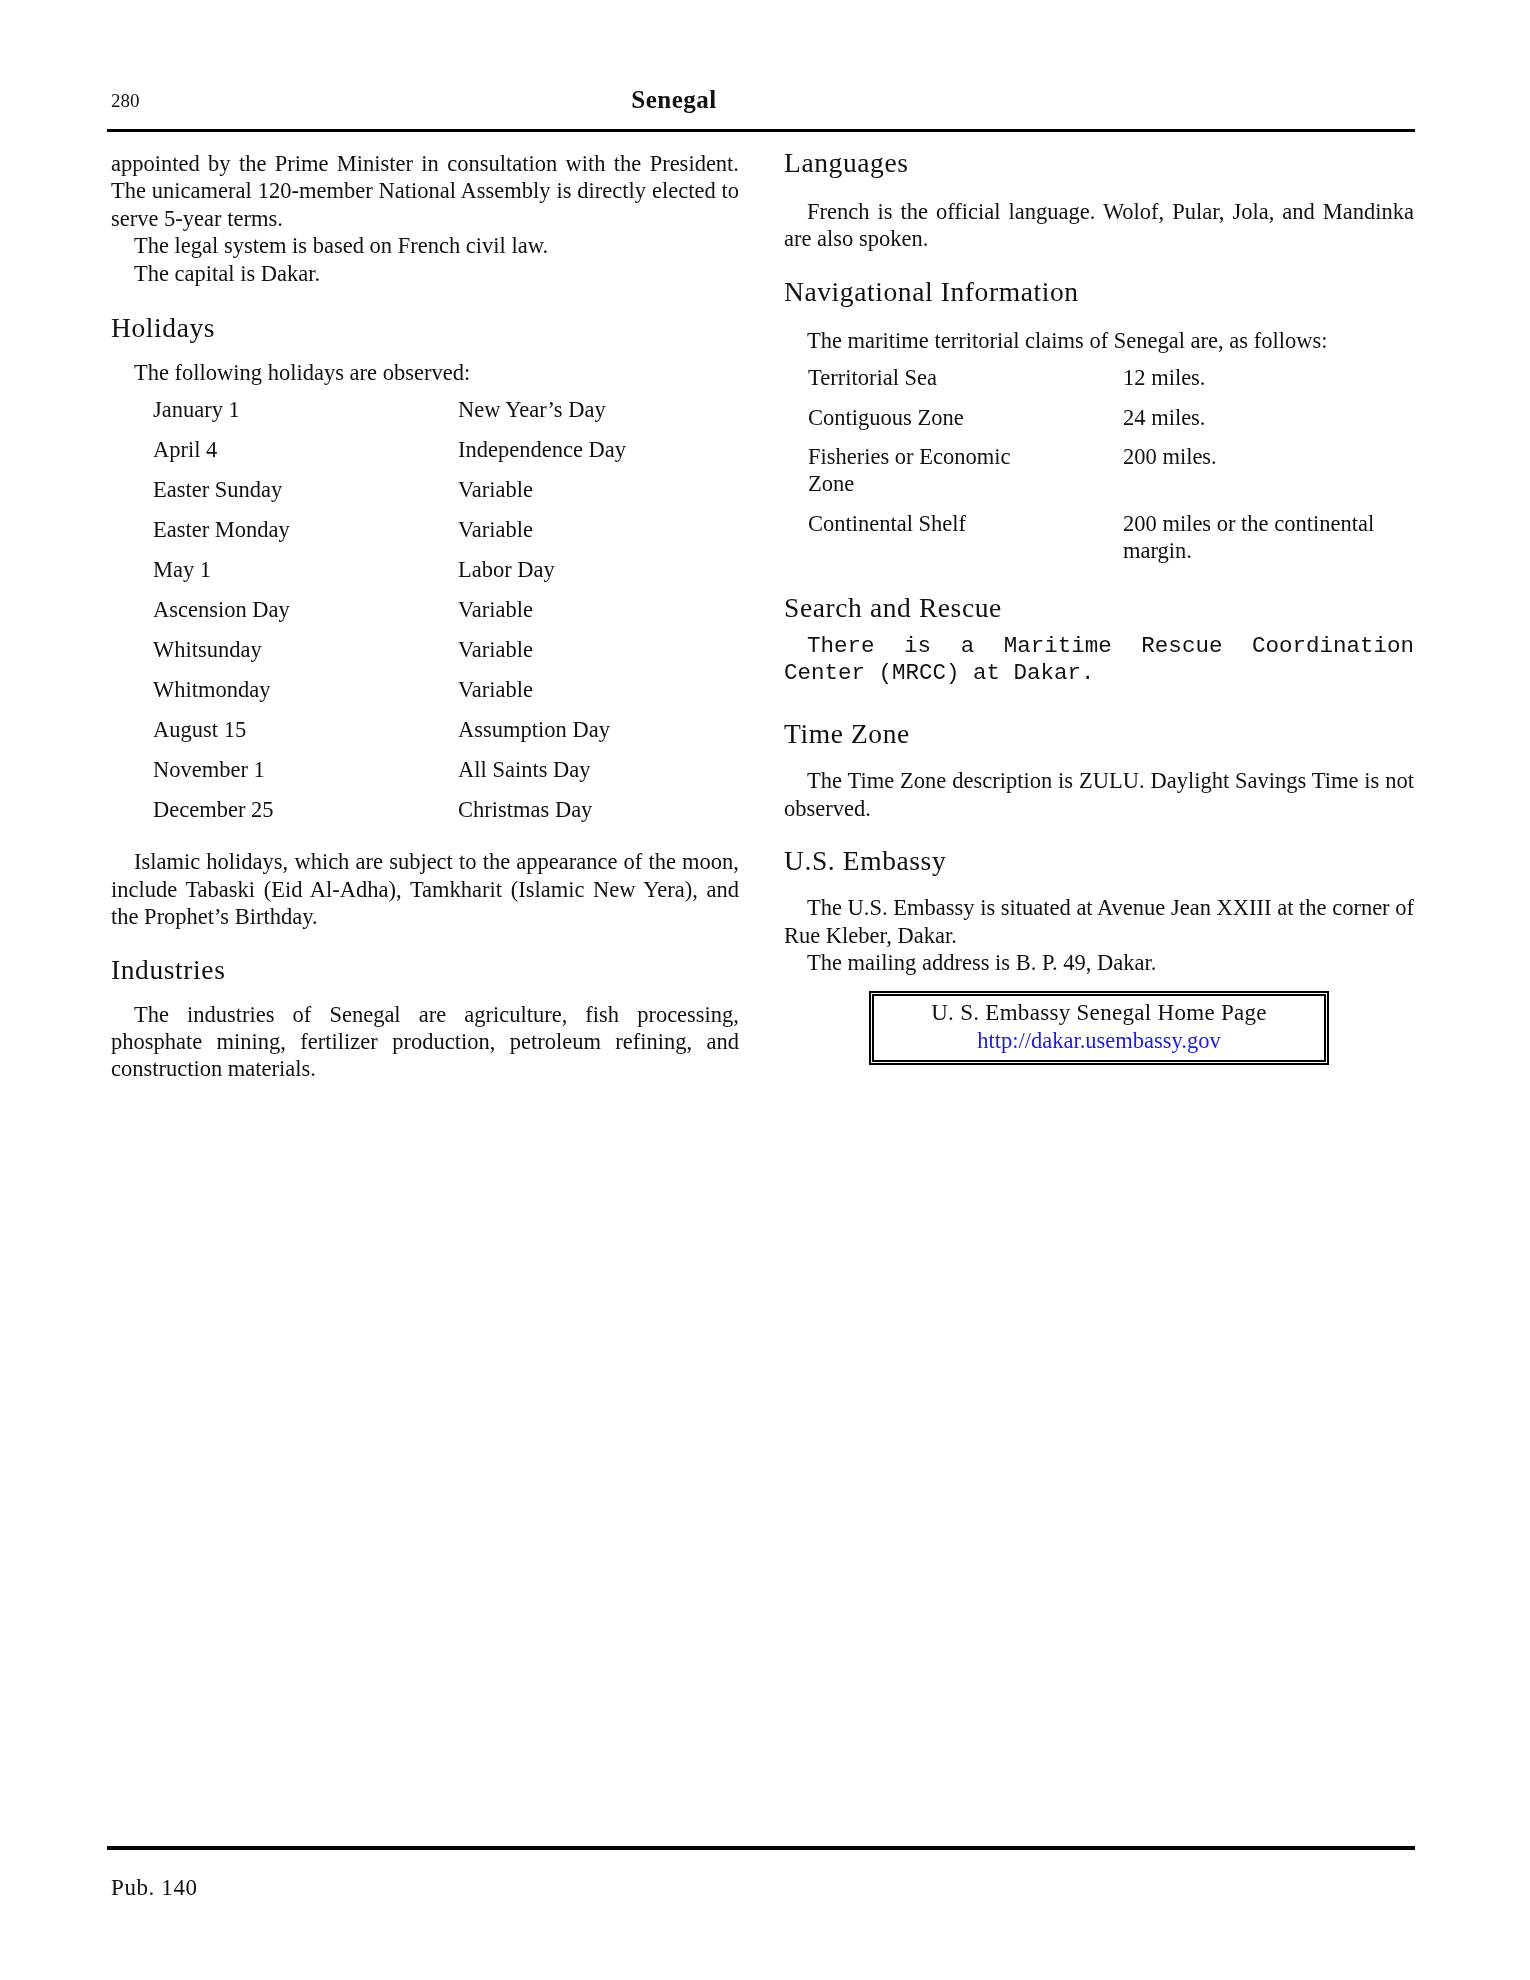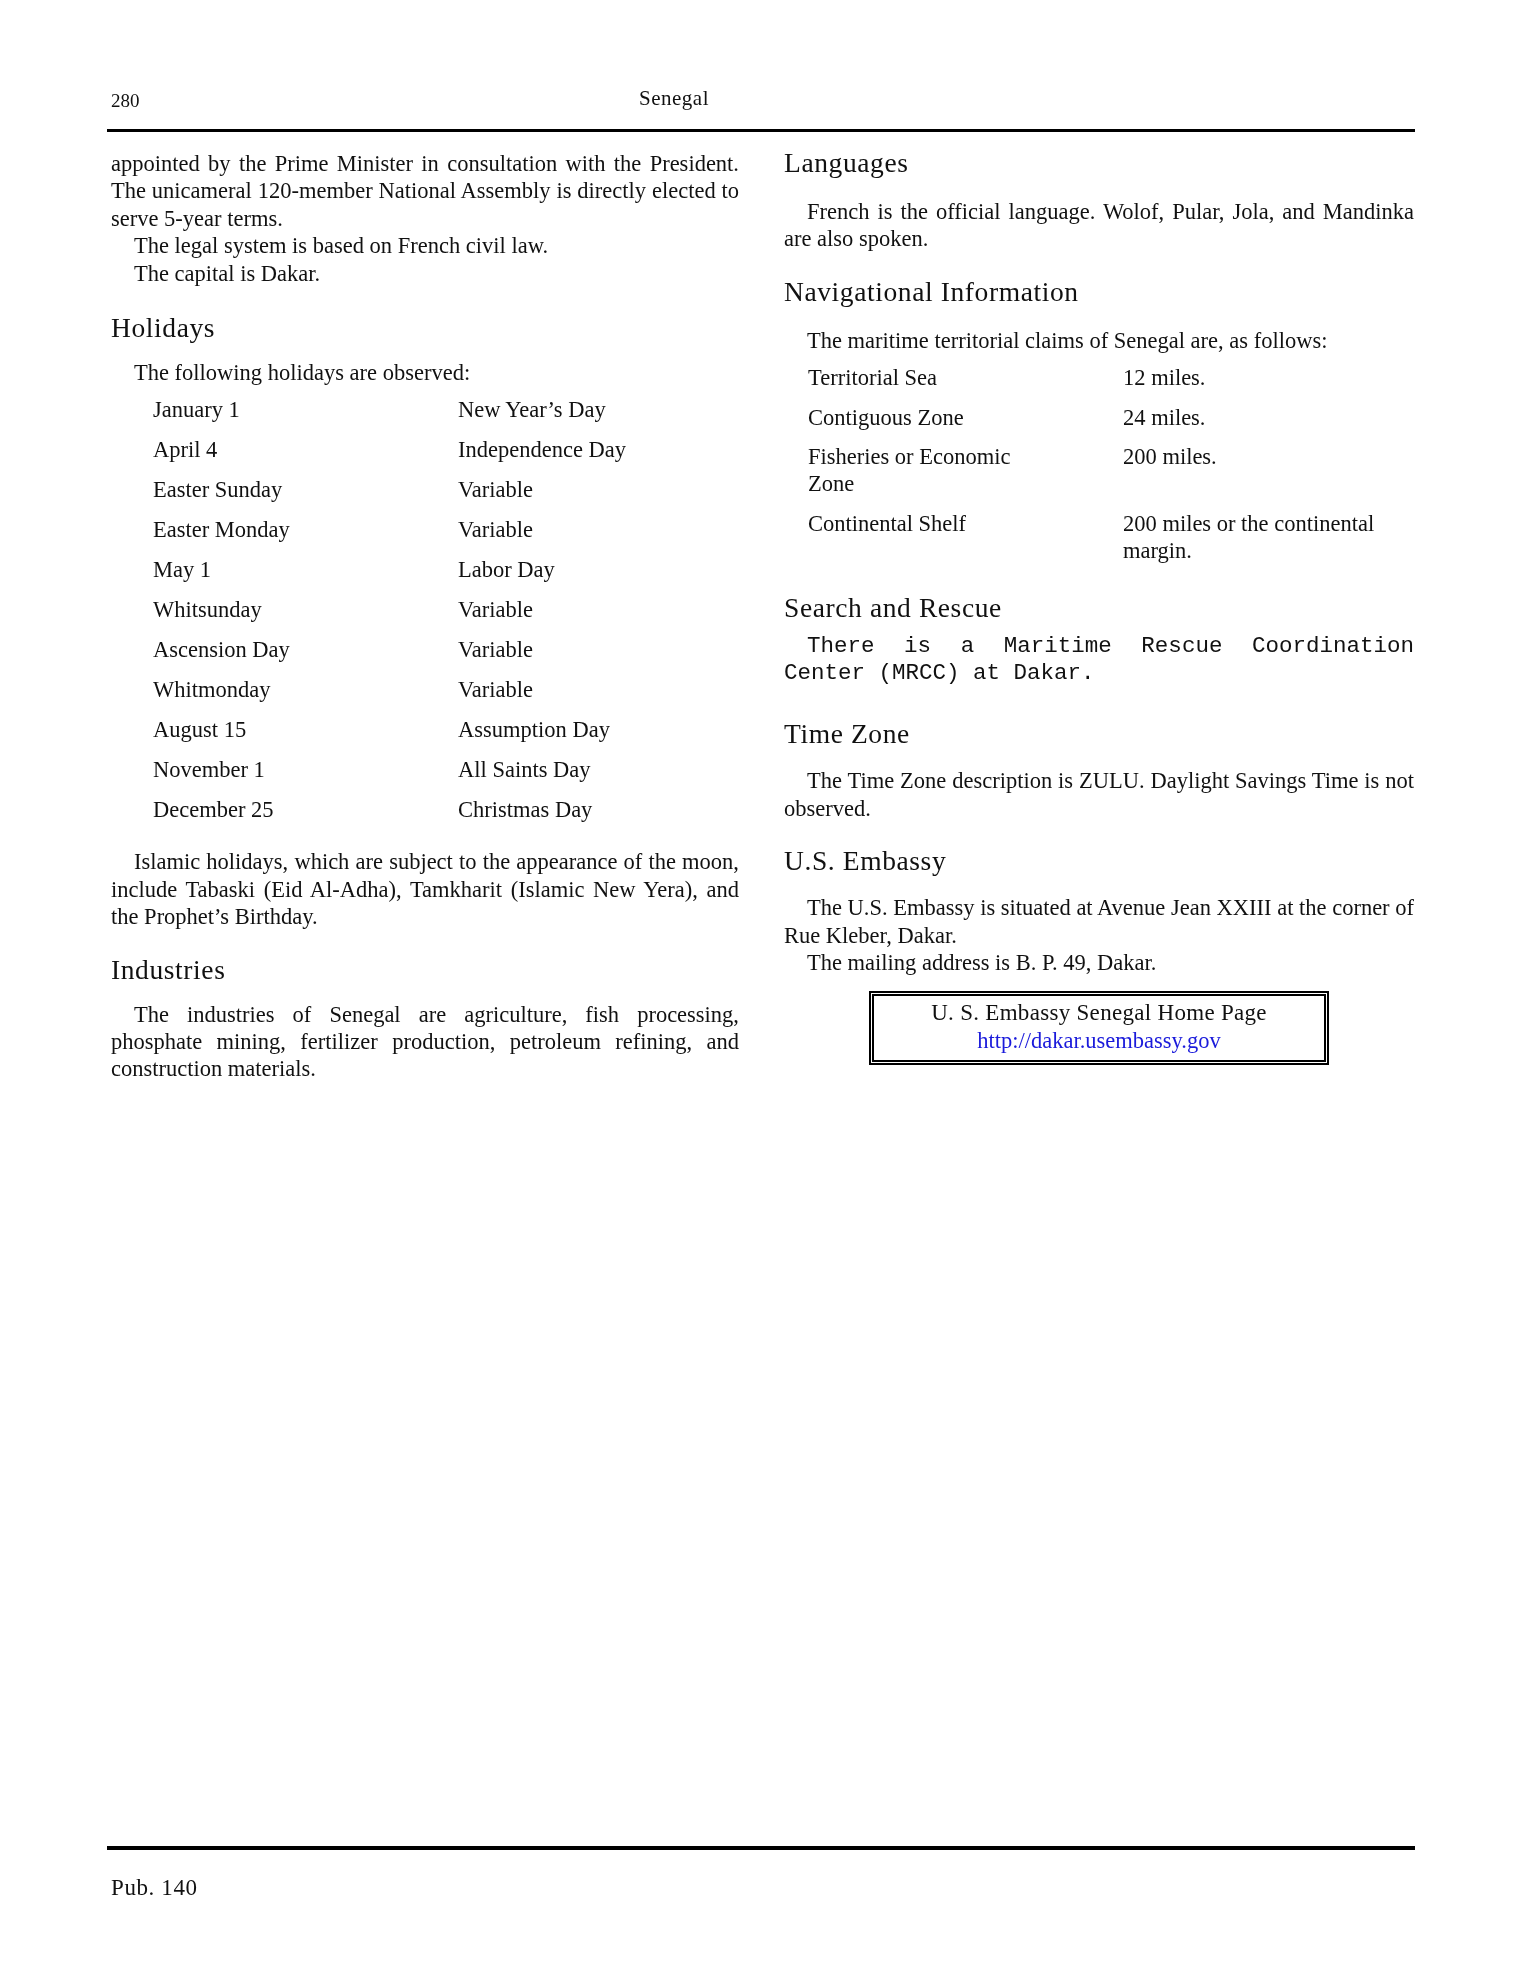--- a/index.html
+++ b/index.html
@@ -2,21 +2,21 @@
 <html><head>
 <meta charset="utf-8">
 <style>
   html, body { margin: 0; padding: 0; background: #ffffff; }
   body {
     width: 1530px; height: 1980px; position: relative; overflow: hidden;
     font-family: "Liberation Serif", serif; color: #111111;
   }
   .abs { position: absolute; }
   .page-num { left: 111px; top: 90px; font-size: 19px; }
-  .running-title { left: 0; width: 1348px; top: 86px; text-align: center; font-size: 21px; letter-spacing: 0.5px; }
+  .running-title { left: 0; width: 1348px; top: 86px; text-align: center; font-size: 25px; letter-spacing: 0.5px; font-weight: bold; }
   .rule-top { left: 107px; top: 129px; width: 1308px; height: 3px; background: #000; }
   .rule-bottom { left: 107px; top: 1846px; width: 1308px; height: 4px; background: #000; }
   .footer { left: 111px; top: 1875px; font-size: 23px; letter-spacing: 0.6px; }
 
   .col { position: absolute; top: 150px; font-size: 22.5px; line-height: 27.4px; }
   .col-left { left: 111px; width: 628px; }
   .col-right { left: 784px; width: 630px; }
 
   p { margin: 0; text-align: justify; }
   p.indent { text-indent: 23px; }
@@ -71,25 +71,25 @@
         </tr>
       <tr>
           <td class="date">Easter Monday</td>
           <td>Variable</td>
         </tr>
       <tr>
           <td class="date">May 1</td>
           <td>Labor Day</td>
         </tr>
       <tr>
-          <td class="date">Whitsunday</td>
+          <td class="date">Ascension Day</td>
           <td>Variable</td>
         </tr>
       <tr>
-          <td class="date">Ascension Day</td>
+          <td class="date">Whitsunday</td>
           <td>Variable</td>
         </tr>
       <tr>
           <td class="date">Whitmonday</td>
           <td>Variable</td>
         </tr>
       <tr>
           <td class="date">August 15</td>
           <td>Assumption Day</td>
         </tr>

